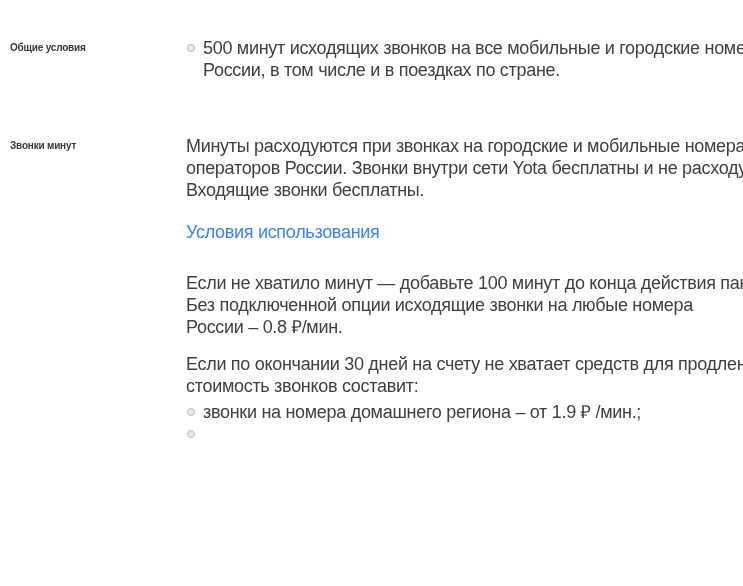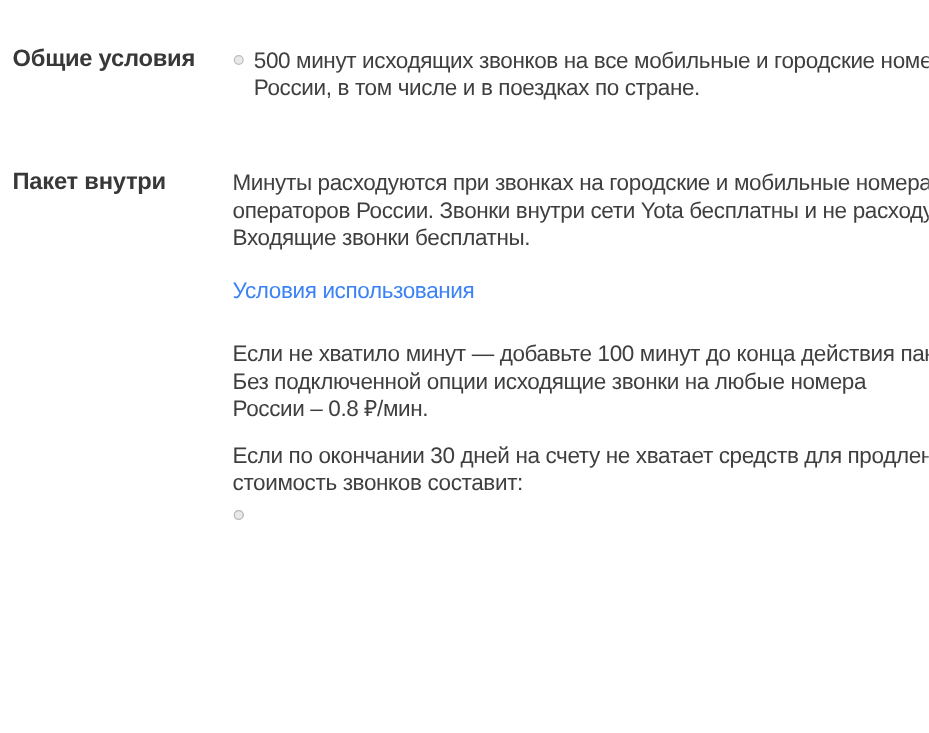--- a/index.html
+++ b/index.html
@@ -22,21 +22,21 @@
   .row {
     display: grid;
     grid-template-columns: 176px 1fr;
     align-items: start;
   }
   .row-general {
     margin-bottom: 54px;
   }
   .row-label {
     margin: 0;
-    font-size: 19px;
+    font-size: 10px;
     font-weight: bold;
     line-height: 22px;
     letter-spacing: -0.2px;
     color: #383838;
   }
   .row-content {
     font-size: 18px;
     line-height: 22px;
     letter-spacing: -0.3px;
   }
@@ -88,34 +88,35 @@
         <li>
           <span class="dot"></span>
           <span class="li-text">500 минут исходящих звонков на все мобильные и городские номера
 России, в том числе и в поездках по стране.</span>
         </li>
       </ul>
     </div>
   </section>
 
   <section class="row row-minutes">
-    <h3 class="row-label">Пакет внутри</h3>
+    <h3 class="row-label">Звонки минут</h3>
     <div class="row-content">
       <p class="p-intro">Минуты расходуются при звонках на городские и мобильные номера других
 операторов России. Звонки внутри сети Yota бесплатны и не расходуют минуты.
 Входящие звонки бесплатны.</p>
       <p class="p-muted">Условия использования</p>
       <p class="p-addoption">Если не хватило минут — добавьте 100 минут до конца действия пакета за 150 ₽.
 Без подключенной опции исходящие звонки на любые номера
 России – 0.8 ₽/мин.</p>
       <p class="p-renewal">Если по окончании 30 дней на счету не хватает средств для продления пакета,
 стоимость звонков составит:</p>
       <ul class="bullet-list renewal-list">
         <li>
           <span class="dot"></span>
+          <span class="li-text">звонки на номера домашнего региона – от 1.9 ₽ /мин.;</span>
         </li>
         <li>
           <span class="dot"></span>
         </li>
       </ul>
     </div>
   </section>
 
 </div>
 

